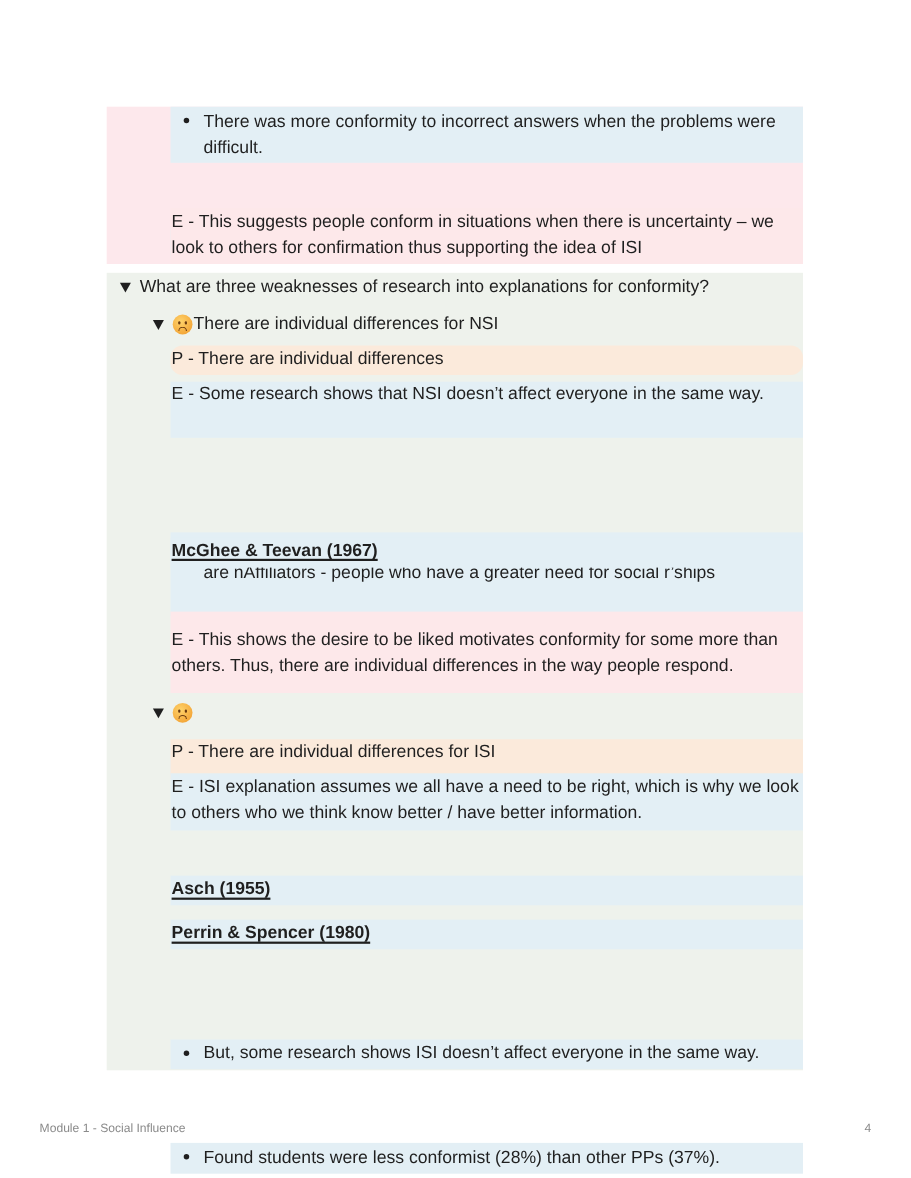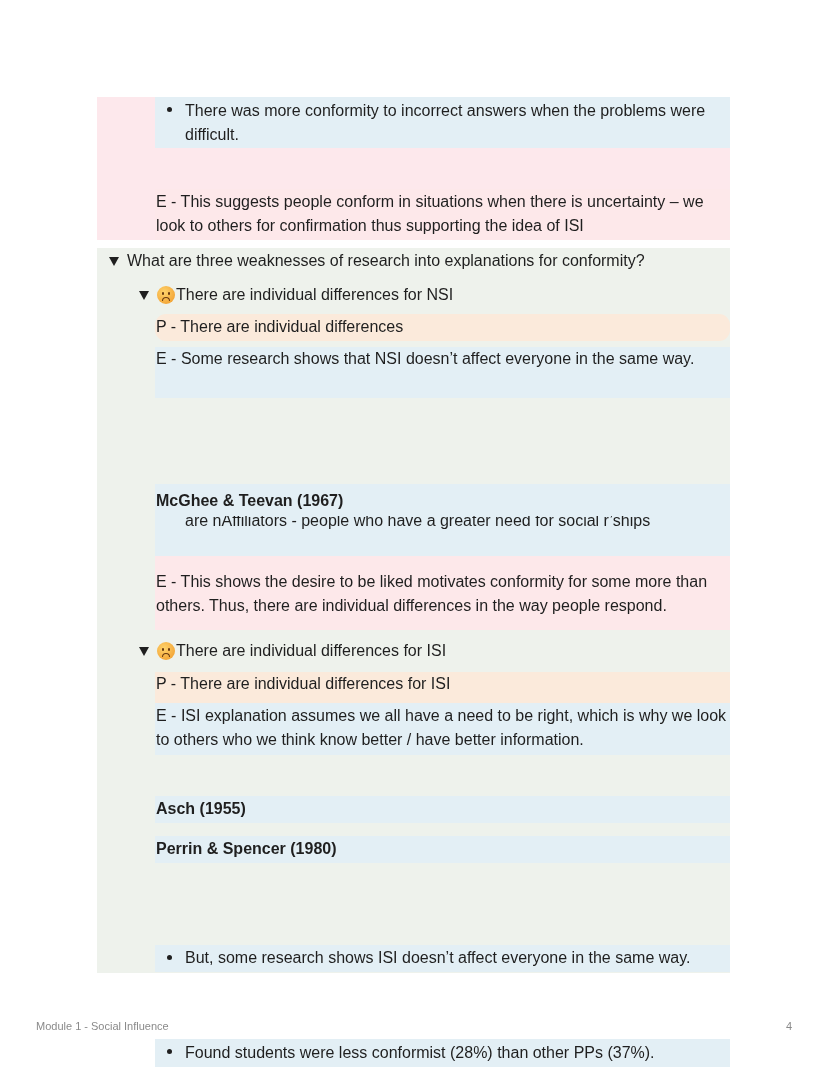--- a/index.html
+++ b/index.html
@@ -56,20 +56,21 @@
       left: 12px;
       top: 10px;
       width: 5px;
       height: 5px;
       border-radius: 50%;
       background: #1f1f1f;
     }
     .para { padding-left: 1px; }
     .heading-u {
       font-weight: bold;
+      text-decoration: underline;
       text-underline-offset: 3px;
       text-decoration-thickness: 2px;
     }
     .toggle-row {
       position: absolute;
       display: flex;
       align-items: center;
       font-size: 16px;
       line-height: 24px;
     }
@@ -176,21 +177,20 @@
   </div>
   <div class="blk pink text para" style="top:556px; height:74px; padding-top:14px;">
     <span>E - This shows the desire to be liked motivates conformity for some more than others. Thus, there are individual differences in the way people respond.</span>
   </div>
 
   <div class="toggle-row" style="left:139px; top:639px;">
     <span class="triangle"></span>
     <span class="emoji">
         <span class="mouth"></span>
       </span>
-    <span>There are individual differences for ISI</span>
   </div>
 
   <div class="blk peach text para" style="top:672px; height:36px; padding-top:0px;">
     <span>P - There are individual differences for ISI</span>
   </div>
   <div class="blk blue text para" style="top:703px; height:52px; padding-top:1px;">
     <span>E - ISI explanation assumes we all have a need to be right, which is why we look to others who we think know better / have better information.</span>
   </div>
   <div class="blk blue text bullet" style="top:762px; height:27px; padding-top:1px;">
     <span>But, some research shows ISI doesn’t affect everyone in the same way.</span>

